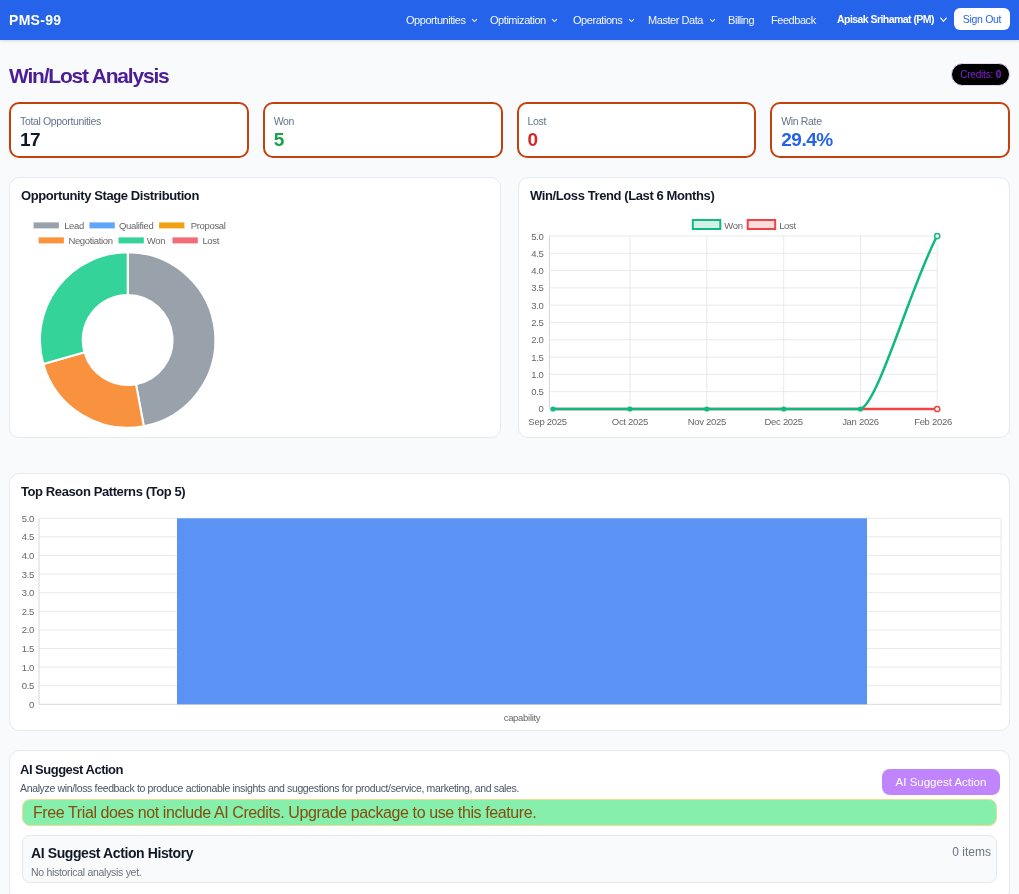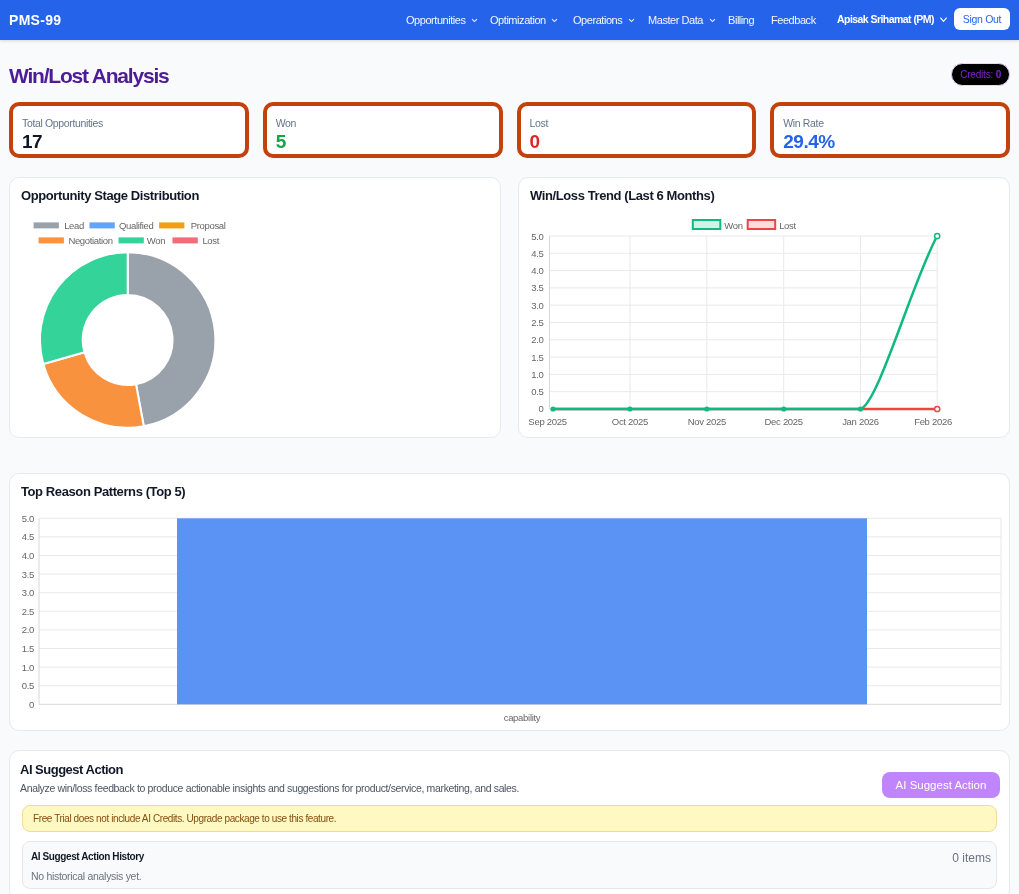--- a/index.html
+++ b/index.html
@@ -12,40 +12,40 @@
 .caret svg{display:inline-block; vertical-align:middle;}
 .user { position:absolute; left:837px; top:13px; color:#fff; font-size:10.5px; letter-spacing:-0.55px; white-space:nowrap; font-weight:bold;}
 .signout { position:absolute; left:954px; top:8px; width:56px; height:22px; background:#fff; color:#2563eb; font-size:10.5px; letter-spacing:-0.3px; border-radius:6px; text-align:center; line-height:22px;}
 
 .main { padding:0 9px; }
 .hrow { display:flex; align-items:center; justify-content:space-between; margin-top:21px; height:26px;}
 h1 { font-size:21px; font-weight:bold; color:#4c1d95; letter-spacing:-1.2px; position:relative; top:2px;}
 .credits { background:#000000; border:1px solid #e9d5ff; color:#7e22ce; font-size:10px; letter-spacing:-0.2px; padding:5px 8px; border-radius:999px; }
 .credits b{ font-weight:bold; }
 .stats { display:grid; grid-template-columns:repeat(4,1fr); gap:14px; margin-top:15px; }
-.stat { background:#fff; border:4px solid #c2410c; border-radius:10px; height:56px; padding:11px 9px 0 9px; }
+.stat { background:#fff; border:2px solid #c2410c; border-radius:10px; height:56px; padding:11px 9px 0 9px; }
 .stat .lb { font-size:10.5px; letter-spacing:-0.35px; color:#64748b; }
 .stat .vl { font-size:19px; font-weight:bold; color:#0f172a; margin-top:2px; letter-spacing:-0.5px;}
 .vl.green{ color:#16a34a;} .vl.red{ color:#dc2626;} .vl.blue{ color:#2563eb;}
 .charts { display:grid; grid-template-columns:1fr 1fr; gap:17px; margin-top:19px; }
 .card { background:#fff; border:1px solid #e5e9f0; border-radius:10px; position:relative; }
 .chartcard { height:261px; }
 .fullcard { margin-top:35px; height:258px; }
 .aicard { margin-top:19px; height:150px; padding:12px; }
 .ctitle { position:absolute; left:11px; top:10px; font-size:13px; font-weight:bold; color:#111827; letter-spacing:-0.4px; }
 .cardsvg { position:absolute; left:0; top:0; }
 
-.aihead { display:flex; justify-content:space-between; align-items:flex-end; }
+.aihead { display:flex; justify-content:space-between; align-items:center; }
 .ait { font-size:13px; font-weight:bold; color:#111827; margin-top:2px; letter-spacing:-0.5px; position:relative; top:-3px; left:-2px;}
 .aid { font-size:10.5px; letter-spacing:-0.35px; color:#4b5563; margin-top:6px; position:relative; top:-4px; left:-2px;}
 .aibtn { background:#c084fc; color:#fff; font-size:11.5px; border-radius:8px; width:118px; height:26px; line-height:26px; text-align:center; flex:none; margin-top:3px; margin-right:-3px;}
-.alert { margin-top:7px; background:#fef9c3; border:1px solid #f0dc92; border-radius:8px; height:27px; line-height:25px; padding:0 10px; font-size:10px; letter-spacing:-0.4px; color:#854d0e; }
+.alert { margin-top:1px; background:#86efac; border:1px solid #f0dc92; border-radius:8px; height:27px; line-height:25px; padding:0 10px; font-size:16px; letter-spacing:-0.4px; color:#854d0e; }
 .hist { margin-top:9px; background:#f9fafb; border:1px solid #e5e7eb; border-radius:8px; height:48px; padding:9px 5px 0 8px; }
 .histrow { display:flex; justify-content:space-between; }
-.ht { font-size:10px; font-weight:bold; color:#111827; letter-spacing:-0.4px;}
+.ht { font-size:14px; font-weight:bold; color:#111827; letter-spacing:-0.4px;}
 .hc { font-size:12px; color:#6b7280; }
 .hn { font-size:10.5px; letter-spacing:-0.3px; color:#6b7280; margin-top:5px; }
 </style>
 </head>
 <body>
 <div class="nav">
   <div class="brand">PMS-99</div>
   <span class="ni" style="left:406px">Opportunities <span class="caret"><svg width="7" height="7" viewBox="0 0 10 10">
           <path d="M1.5 3 L5 6.5 L8.5 3" stroke="rgba(255,255,255,.9)" stroke-width="1.6" fill="none"></path>
         </svg></span></span>

